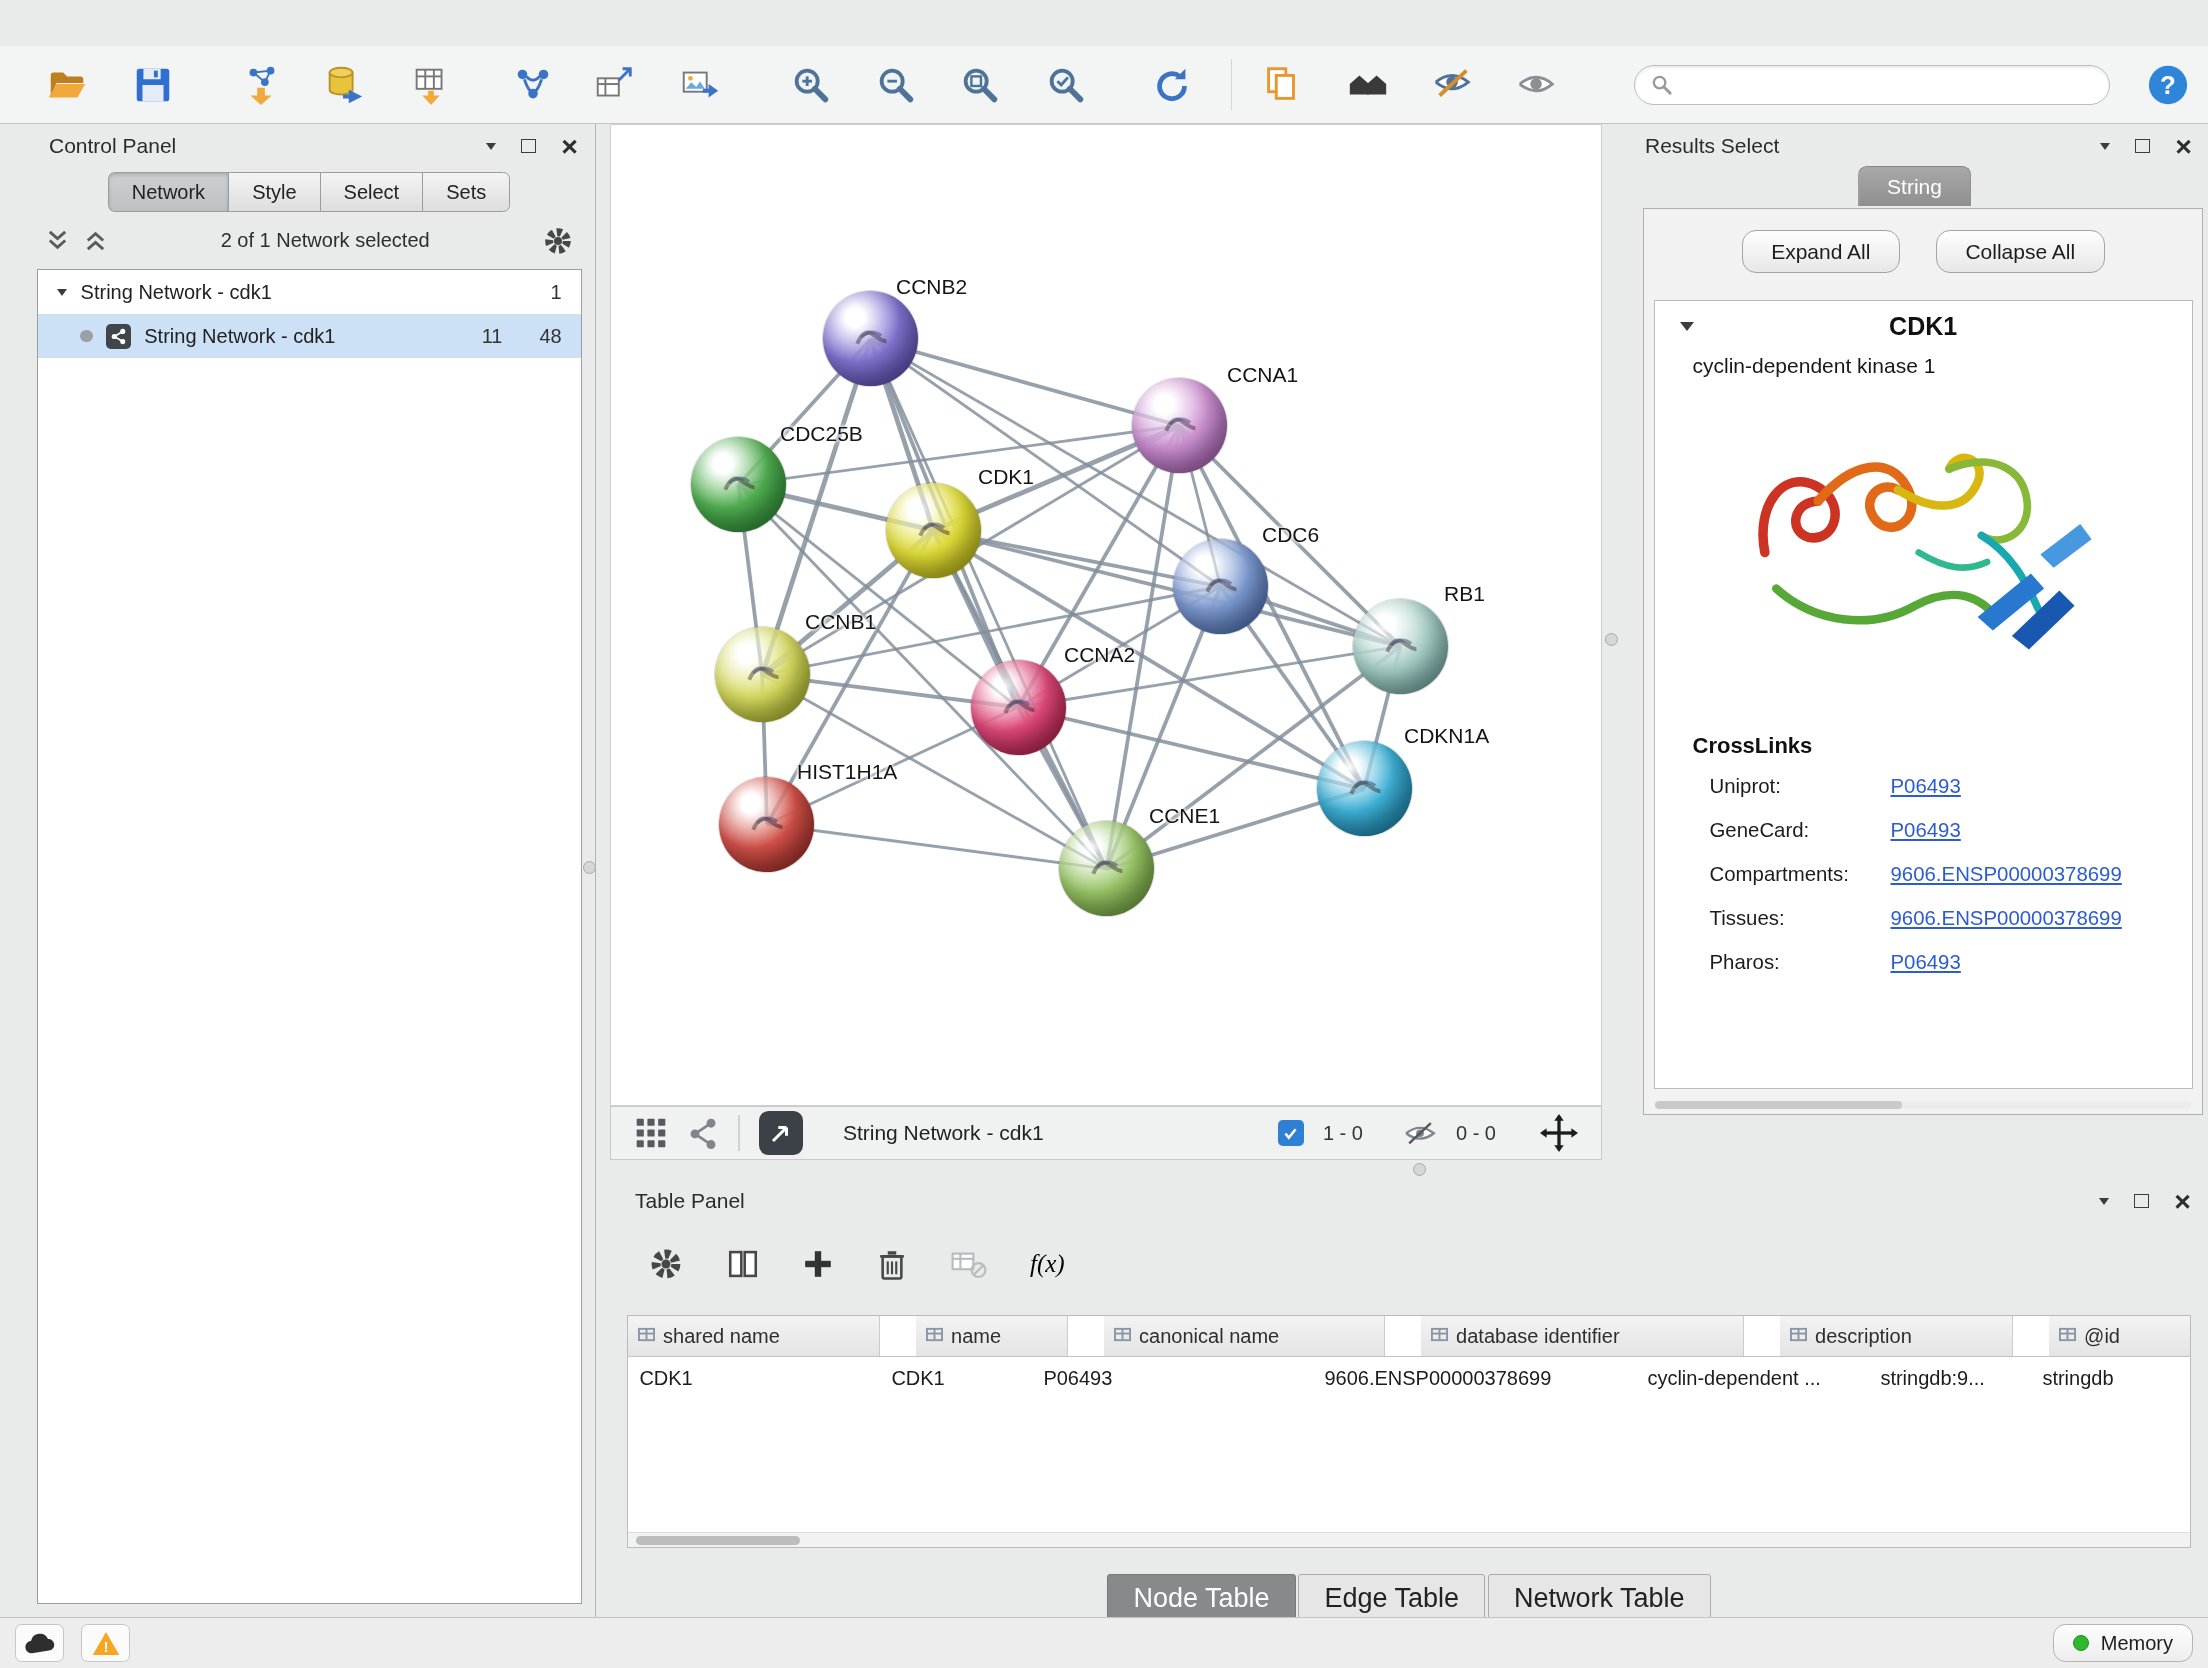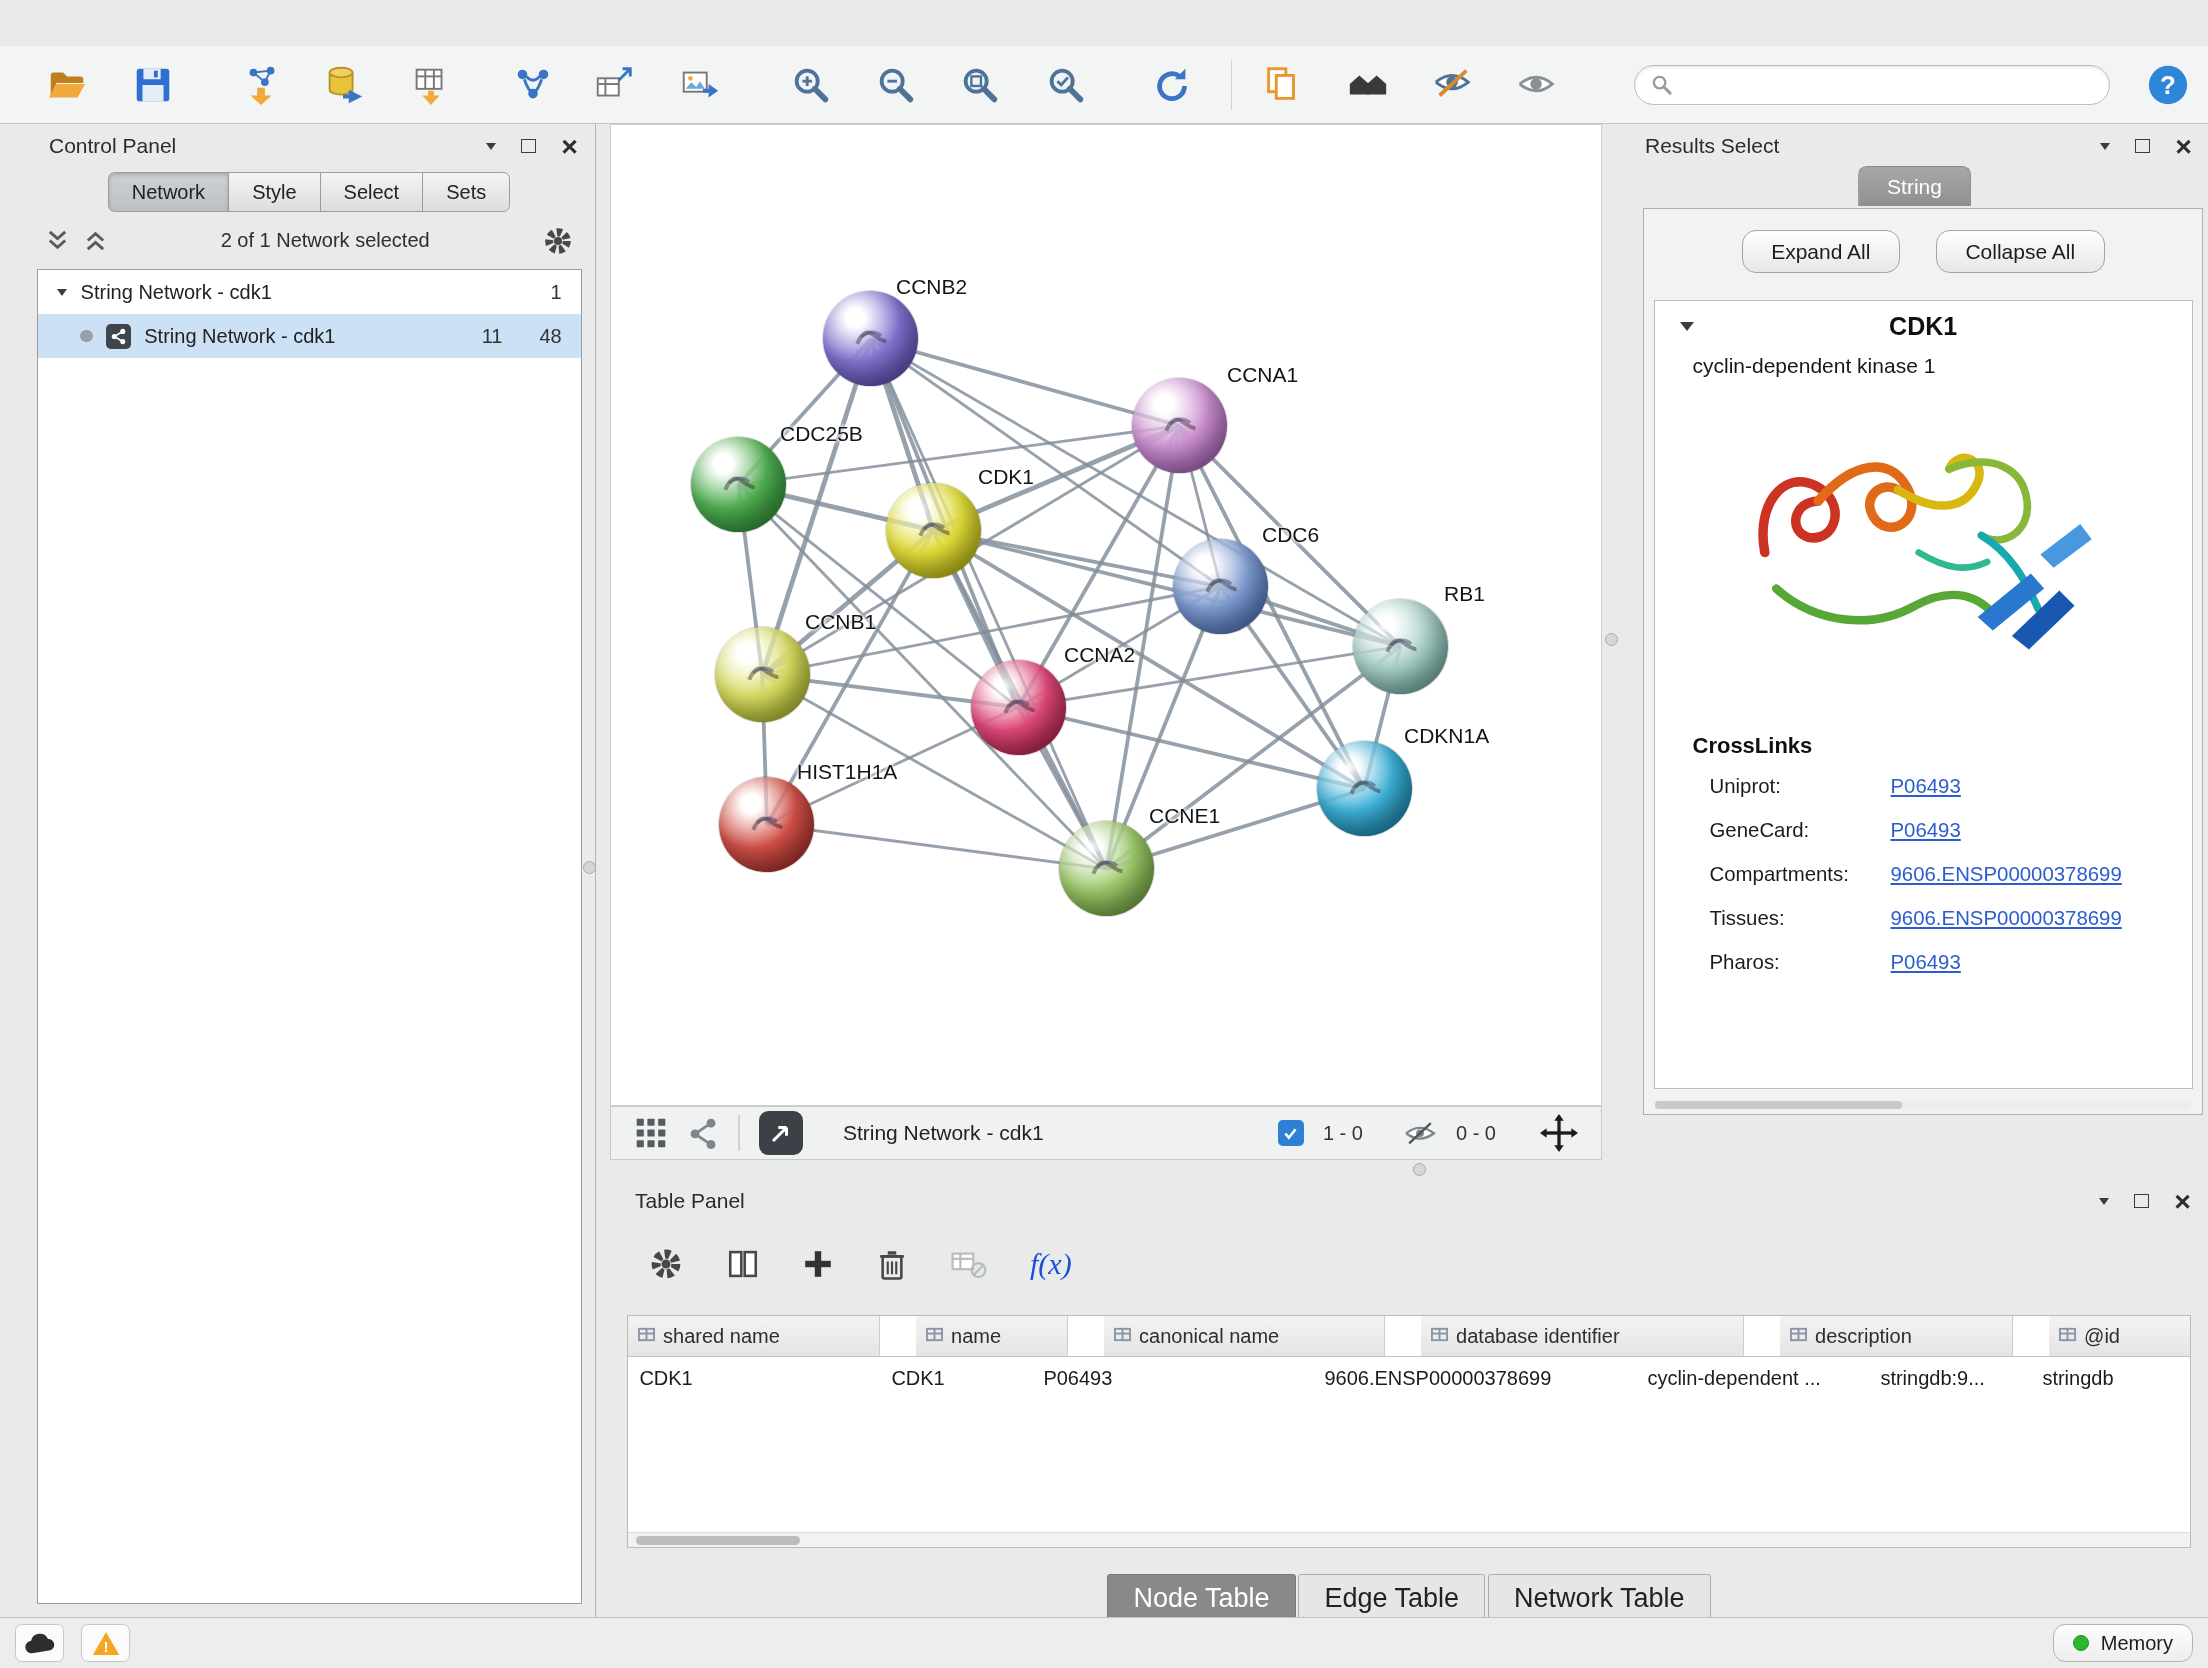--- a/index.html
+++ b/index.html
@@ -82,21 +82,21 @@
   .cl-heading { margin:38px 0 5.7px 38px; font-size:22px; font-weight:bold; color:#101010; }
   .cl-row { display:flex; align-items:center; height:44px; margin-left:55px; font-size:20.4px; }
   .cl-label { width:181px; color:#1c1c1c; }
   .cl-link { color:#2b5cd0; text-decoration:underline; }
   .rp-scroll { position:absolute; bottom:4.8px; left:11.4px; right:11.4px; height:8.6px; background:#ececec; border-radius:3.8px; }
   .rp-scroll span { display:block; width:46%; height:100%; background:#c9c9c9; border-radius:3.8px; }
 
   
   .table-panel { position:absolute; left:610px; top:1179px; right:0; height:438px; background:#e9eaea; }
   .tp-toolbar { height:82px; display:flex; align-items:center; padding:0 38px; gap:42px; }
-  .fx-ic { font-family:"Liberation Serif", serif; font-style:italic; font-size:30px; color:#1d4ed8; }
+  .fx-ic { font-family:"Liberation Serif", serif; font-style:italic; font-size:25px; color:#000000; }
   .tbl-wrap { position:absolute; left:17px; right:17px; top:136px; height:233px; background:#fff; border:1px solid #bbbbbb; overflow:hidden; }
   .tbl-header { display:flex; border-bottom:1px solid #c2c2c2;gap:36px; }
   .tbl-th { height:40px; display:flex; align-items:center; gap:8.6px; padding:0 9.5px;
     background:linear-gradient(#f3f3f3,#e4e4e4); border-right:1px solid #cccccc; font-size:20px; color:#2e2e2e;
     white-space:nowrap; overflow:hidden; flex:0 0 auto; }
   .tbl-tr { display:flex; }
   .tbl-td { height:42px; display:flex; align-items:center; padding:0 11.4px; font-size:20px; color:#1c1c1c;
     white-space:nowrap; overflow:hidden; flex:0 0 auto; }
   .tbl-hscroll { position:absolute; bottom:0; left:0; right:0; height:15px; background:#f2f2f2; border-top:1px solid #dddddd; }
   .tbl-hscroll span { position:absolute; left:7.6px; top:2.9px; width:164px; height:9.5px; border-radius:4.8px; background:#bdbdbd; }

